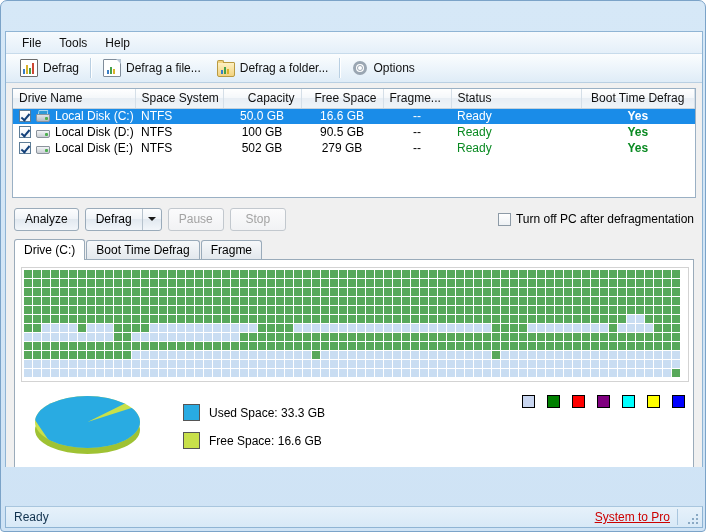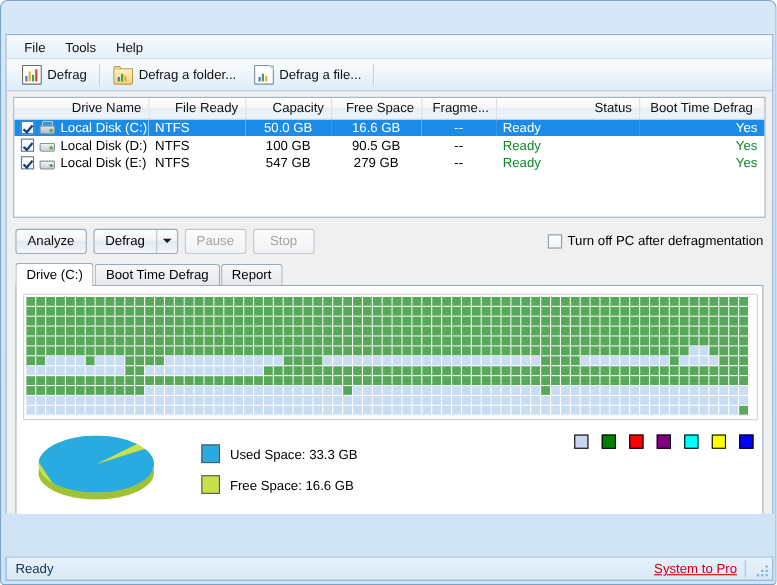--- a/index.html
+++ b/index.html
@@ -300,33 +300,33 @@
     background: linear-gradient(to bottom, #ffffff 0%, #f4f7fa 48%, #e8eef4 50%, #eff4f8 100%);
     border-right: 1px solid #d5dfe8;
     border-bottom: 1px solid #c4d1dc;
     font-weight: normal;
     color: #111;
     padding: 0 6px;
     box-sizing: border-box;
     white-space: nowrap;
     overflow: hidden;
   }
-  table.grid thead th.l { text-align: right; }
+  table.grid thead th.l { text-align: left; }
   table.grid thead th.r { text-align: right; }
   table.grid thead th.c { text-align: center; }
   table.grid tbody td {
     height: 16px;
     padding: 0 6px;
     box-sizing: border-box;
     white-space: nowrap;
     overflow: hidden;
     font-size: 12px;
   }
   table.grid tbody td.r { text-align: center; }
-  table.grid tbody td.c { text-align: right; }
+  table.grid tbody td.c { text-align: center; font-weight: bold; }
   tr.row-selected td { background: #1a8ce8; color: #ffffff; }
   tr.row-selected td .status-txt,
   tr.row-selected td .boot-txt { color: #ffffff; }
   .status-txt { color: #0a8a22; }
   .boot-txt { color: #0a8a22; }
 
   .cell-drive { display: flex; align-items: center; }
   .chk {
     width: 12px; height: 12px;
     border: 1px solid #5d7c96;
@@ -654,53 +654,57 @@
         <span class="ticon icon-chart">
             <i></i>
             <i></i>
             <i></i>
             <i></i>
           </span>
         <span class="tool-label">Defrag</span>
       </div>
       <div class="tool-sep"></div>
       <div class="tool-btn">
+        <span class="ticon icon-doc">
+            <i></i>
+            <i></i>
+            <i></i>
+          </span>
+        <span class="tool-label">Defrag a file...</span>
+      </div>
+      <div class="tool-btn">
         <span class="ticon icon-folder">
             <i></i>
             <i></i>
             <i></i>
           </span>
         <span class="tool-label">Defrag a folder...</span>
       </div>
+      <div class="tool-sep"></div>
       <div class="tool-btn">
-        <span class="ticon icon-doc">
-            <i></i>
-            <i></i>
-            <i></i>
-          </span>
-        <span class="tool-label">Defrag a file...</span>
+        <span class="ticon icon-gear"></span>
+        <span class="tool-label">Options</span>
       </div>
-      <div class="tool-sep"></div>
     </div>
 
     <div id="drive-table">
       <table class="grid">
         <colgroup>
           <col style="width:122px">
             <col style="width:88px">
             <col style="width:78px">
           <col style="width:82px">
             <col style="width:68px">
             <col style="width:130px">
             <col>
         </colgroup>
         <thead>
           <tr>
             <th class="l">Drive Name</th>
-            <th class="l">File Ready</th>
+            <th class="l">Space System</th>
             <th class="r">Capacity</th>
             <th class="r">Free Space</th>
             <th class="l">Fragme...</th>
             <th class="l">Status</th>
             <th class="c">Boot Time Defrag</th>
           </tr>
         </thead>
         <tbody>
           <tr class="row-selected">
             <td>
@@ -741,21 +745,21 @@
             <td>
               <span class="cell-drive">
                 <span class="chk checked"></span>
                 <span class="drive-icon">
                     <span class="body"></span>
                   </span>
                 <span class="drive-label">Local Disk (E:)</span>
               </span>
             </td>
             <td>NTFS</td>
-            <td class="r">547 GB</td>
+            <td class="r">502 GB</td>
             <td class="r">279 GB</td>
             <td class="r">--</td>
             <td><span class="status-txt">Ready</span></td>
             <td class="c"><span class="boot-txt">Yes</span></td>
           </tr>
         </tbody>
       </table>
     </div>
 
     <div id="action-bar">
@@ -771,21 +775,21 @@
 
       <div id="turnoff-wrap">
         <span class="chk2"></span>
         <span class="lbl">Turn off PC after defragmentation</span>
       </div>
     </div>
 
     <div id="tabs">
       <div class="tab active">Drive (C:)</div>
       <div class="tab">Boot Time Defrag</div>
-      <div class="tab">Report</div>
+      <div class="tab">Fragme</div>
     </div>
 
     <div id="tab-panel">
 
       <div id="disk-map">
           <div class="map-row">
             <span class="map-cell cell-used"></span>
             <span class="map-cell cell-used"></span>
             <span class="map-cell cell-used"></span>
             <span class="map-cell cell-used"></span>

